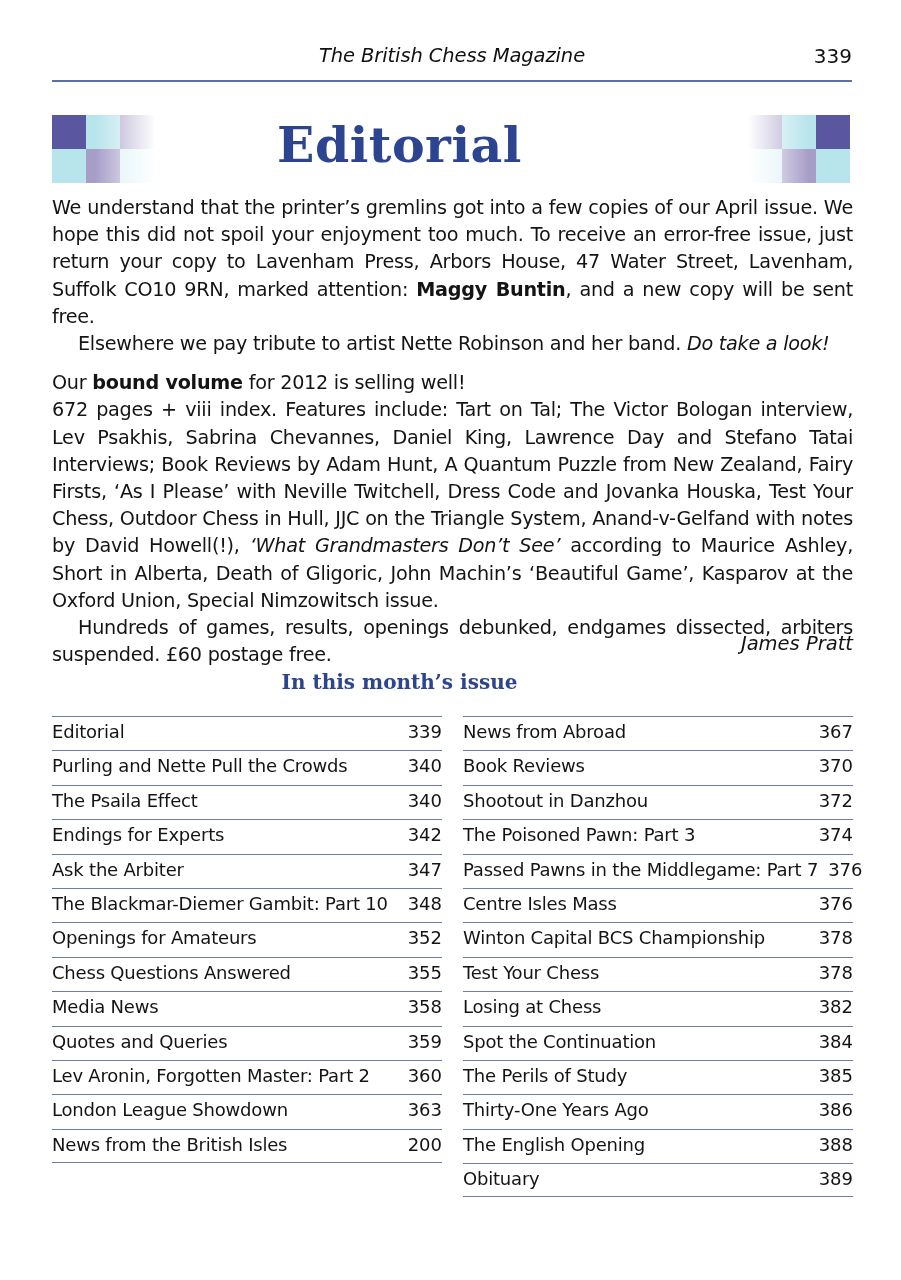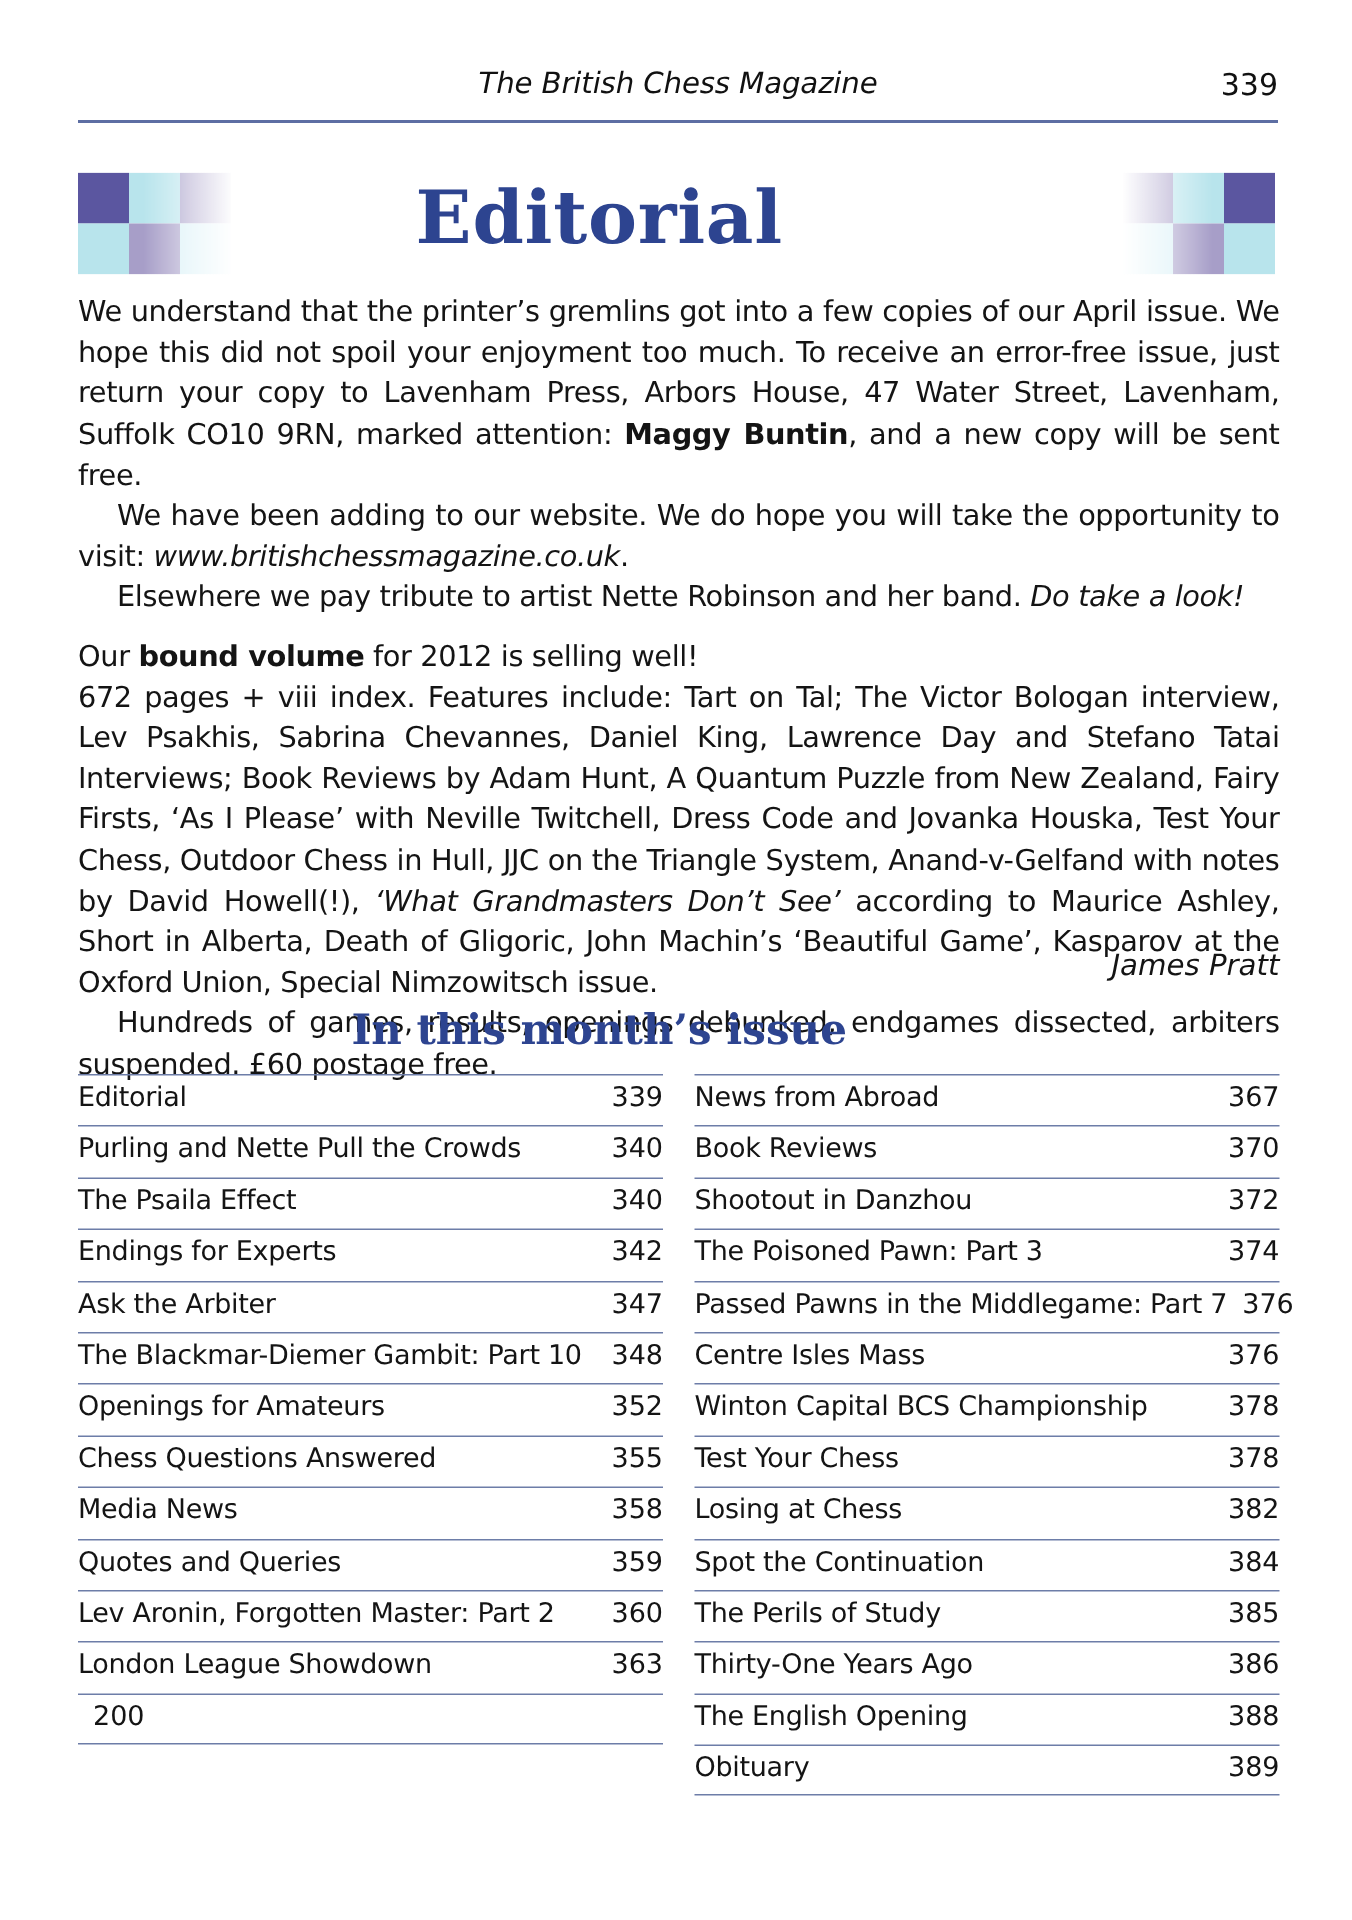--- a/index.html
+++ b/index.html
@@ -120,21 +120,21 @@
   }
 
   
   .toc-heading {
     position: absolute;
     left: 0; right: 0;
     top: 670px;
     text-align: center;
     font-family: "DejaVu Serif", serif;
     font-weight: bold;
-    font-size: 28px;
+    font-size: 20px;
     letter-spacing: 0px;
     color: #2d4490;
   }
 
   .toc {
     position: absolute;
     top: 716px;
     left: 52px;
     width: 801px;
     display: flex;
@@ -226,21 +226,20 @@
       </g>
     </svg>
   </div>
 
   <div class="title">Editorial</div>
 
   <div class="body">
 
     <p class="p"><span>We understand that the printer’s gremlins got into a few copies of our April issue. We hope this did not spoil your enjoyment too much. To receive an error-free issue, just return your copy to Lavenham Press, Arbors House, 47 Water Street, Lavenham, Suffolk CO10 9RN, marked attention: </span><span class="b">Maggy Buntin</span><span>, and a new copy will be sent free.</span></p>
 
-    <p class="p indent"><span>We have been adding to our website. We do hope you will take the opportunity to visit: </span><span class="i">www.britishchessmagazine.co.uk</span><span>.</span></p>
 
     <p class="p indent nojust"><span>Elsewhere we pay tribute to artist Nette Robinson and her band. </span><span class="i">Do take a look!</span></p>
 
     <p class="p nojust gap-sm"><span>Our </span><span class="b">bound volume</span><span> for 2012 is selling well!</span></p>
 
     <p class="p"><span>672 pages + viii index. Features include: Tart on Tal; The Victor Bologan interview, Lev Psakhis, Sabrina Chevannes, Daniel King, Lawrence Day and Stefano Tatai Interviews; Book Reviews by Adam Hunt, A Quantum Puzzle from New Zealand, Fairy Firsts, ‘As I Please’ with Neville Twitchell, Dress Code and Jovanka Houska, Test Your Chess, Outdoor Chess in Hull, JJC on the Triangle System, Anand-v-Gelfand with notes by David Howell(!), </span><span class="i">‘What Grandmasters Don’t See’</span><span> according to Maurice Ashley, Short in Alberta, Death of Gligoric, John Machin’s ‘Beautiful Game’, Kasparov at the Oxford Union, Special Nimzowitsch issue.</span></p>
 
     <p class="p indent">Hundreds of games, results, openings debunked, endgames dissected, arbiters suspended. £60 postage free.</p>
 
   </div>
@@ -293,20 +292,21 @@
         </div>
       <div class="toc-row">
           <span class="toc-label">Lev Aronin, Forgotten Master: Part 2</span>
           <span class="toc-page">360</span>
         </div>
       <div class="toc-row">
           <span class="toc-label">London League Showdown</span>
           <span class="toc-page">363</span>
         </div>
       <div class="toc-row">
+          <span class="toc-label">News from the British Isles</span>
           <span class="toc-page">200</span>
         </div>
     </div>
 
     <div class="toc-col">
       <div class="toc-row">
           <span class="toc-label">News from Abroad</span>
           <span class="toc-page">367</span>
         </div>
       <div class="toc-row">

